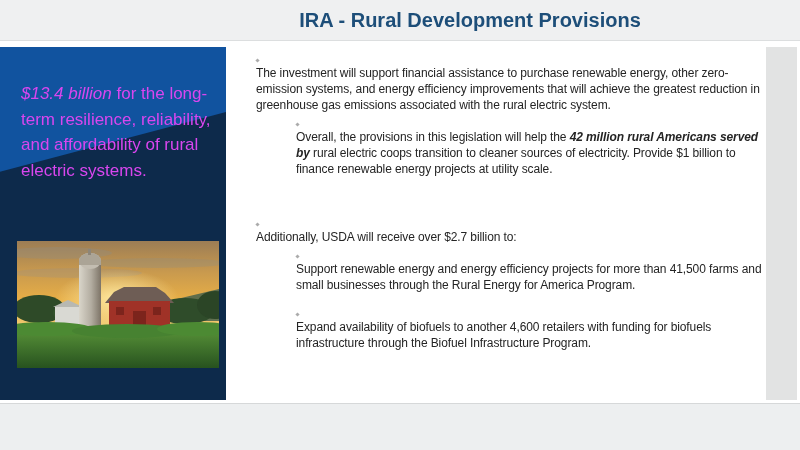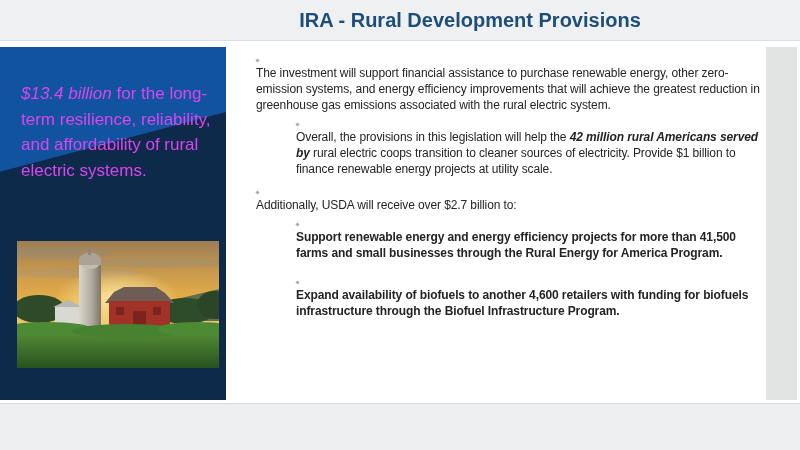--- a/index.html
+++ b/index.html
@@ -79,21 +79,21 @@
     font-size:12px; line-height:16px; letter-spacing:-0.1px;
   }
   .bullet { display:flex; align-items:flex-start;flex-direction:column; }
   .bullet .glyph-col { flex:0 0 12px; padding-top:6px; }
   .bullet .glyph {
     display:block; width:3px; height:3px; background:#ababab; transform:rotate(45deg);
   }
   .bullet.level1 { padding-left:6px; }
   .bullet.level2 { padding-left:46px; }
   .bullet .btext { flex:1 1 auto; }
-  .seg-bold { font-weight:bold; }
+  .seg-bold { font-weight:normal; }
   .seg-bi { font-weight:bold; font-style:italic; }
 </style>
 </head>
 <body>
 
 <div class="stage">
 
   <div class="header">
     <div class="slide-title">IRA - Rural Development Provisions</div>
   </div>
@@ -162,21 +162,21 @@
           <span class="glyph"></span>
         </span>
         <span class="btext"><span>The investment will support financial assistance to purchase renewable energy, other zero-emission systems, and energy efficiency improvements that will achieve the greatest reduction in greenhouse gas emissions associated with the rural electric system.</span></span>
       </div>
       <div class="bullet level2" style="margin-top: 4px;">
         <span class="glyph-col">
           <span class="glyph"></span>
         </span>
         <span class="btext"><span>Overall, the provisions in this legislation will help the </span><span class="seg-bi">42 million rural Americans served by</span><span>  rural electric coops transition to cleaner sources of electricity. Provide $1 billion to finance renewable energy projects at utility scale.</span></span>
       </div>
-      <div class="bullet level1" style="margin-top: 8px; justify-content: flex-end;">
+      <div class="bullet level1" style="margin-top: 40px; justify-content: flex-end;">
         <span class="glyph-col">
           <span class="glyph"></span>
         </span>
         <span class="btext"><span>Additionally, USDA will receive over $2.7 billion to:</span></span>
       </div>
       <div class="bullet level2" style="margin-top: 4px;">
         <span class="glyph-col">
           <span class="glyph"></span>
         </span>
         <span class="btext"><span class="seg-bold">Support renewable energy and energy efficiency projects for more than 41,500 farms and small businesses through the Rural Energy for America Program.</span></span>

